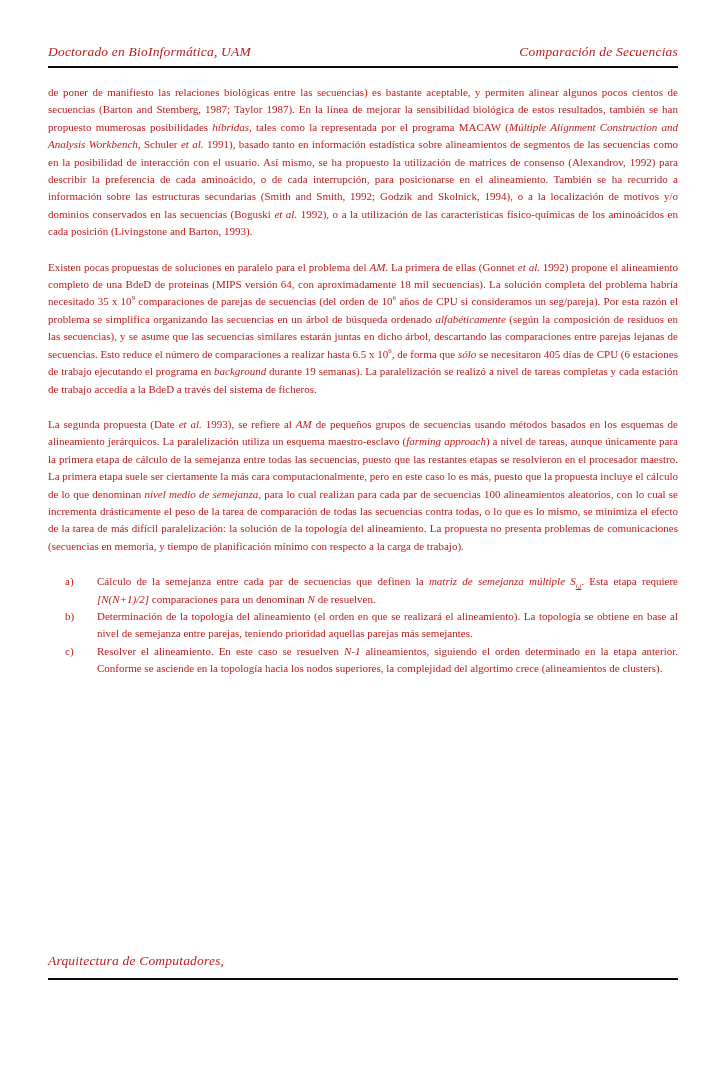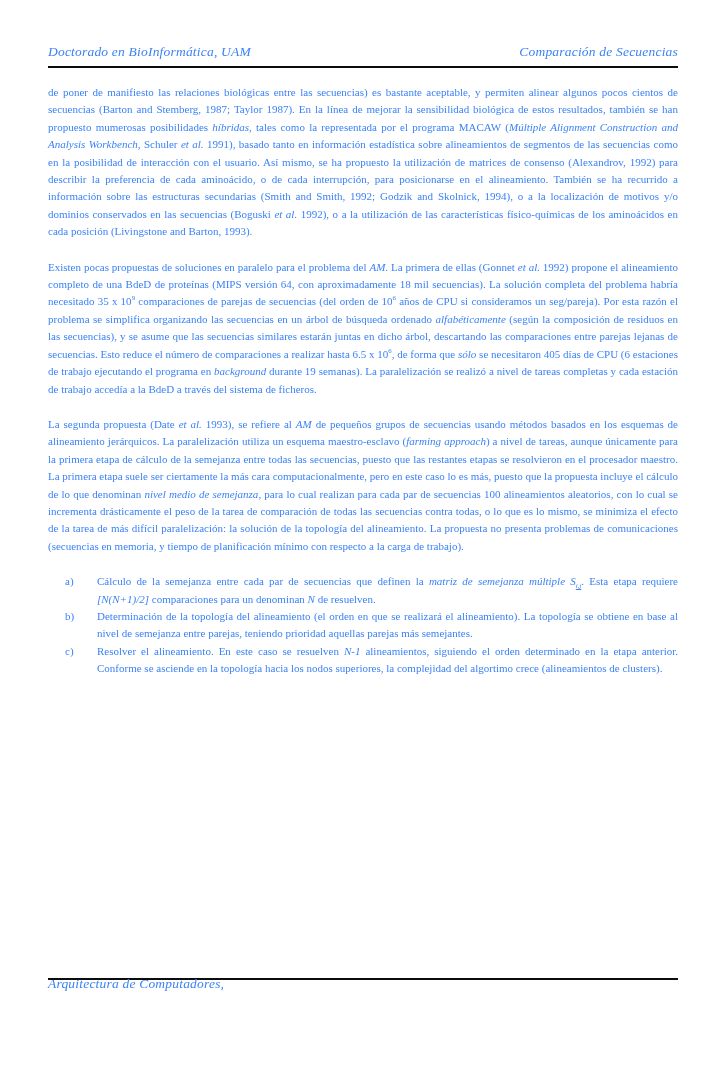--- a/index.html
+++ b/index.html
@@ -4,21 +4,21 @@
 <title>Documento</title>
 <style>
   * { margin: 0; padding: 0; box-sizing: border-box; }
   html, body { background: #ffffff; }
   .page {
     position: relative;
     width: 726px;
     height: 1069px;
     margin: 0 auto;
     background: #ffffff;
-    color: #3b82f6;
+    color: #b91c1c;
     font-family: "Liberation Serif", "DejaVu Serif", serif;
     overflow: hidden;
   }
   .header {
     position: absolute;
     top: 44px; left: 48px; right: 48px;
     display: flex;
     justify-content: space-between;
     font-style: italic;
     font-size: 13.5px;
@@ -51,21 +51,21 @@
   }
   ol.stages .li-label {
     position: absolute;
     left: 17px;
     top: 0;
   }
   sup { font-size: 0.62em; line-height: 0; vertical-align: super; }
   sub { font-size: 0.62em; line-height: 0; vertical-align: sub; }
   .footer {
     position: absolute;
-    top: 976px; left: 48px; right: 48px;
+    top: 953px; left: 48px; right: 48px;
     display: flex;
     justify-content: space-between;
     font-style: italic;
     font-size: 13.5px;
     letter-spacing: 0.2px;
   }
 </style>
 </head>
 <body>
 

